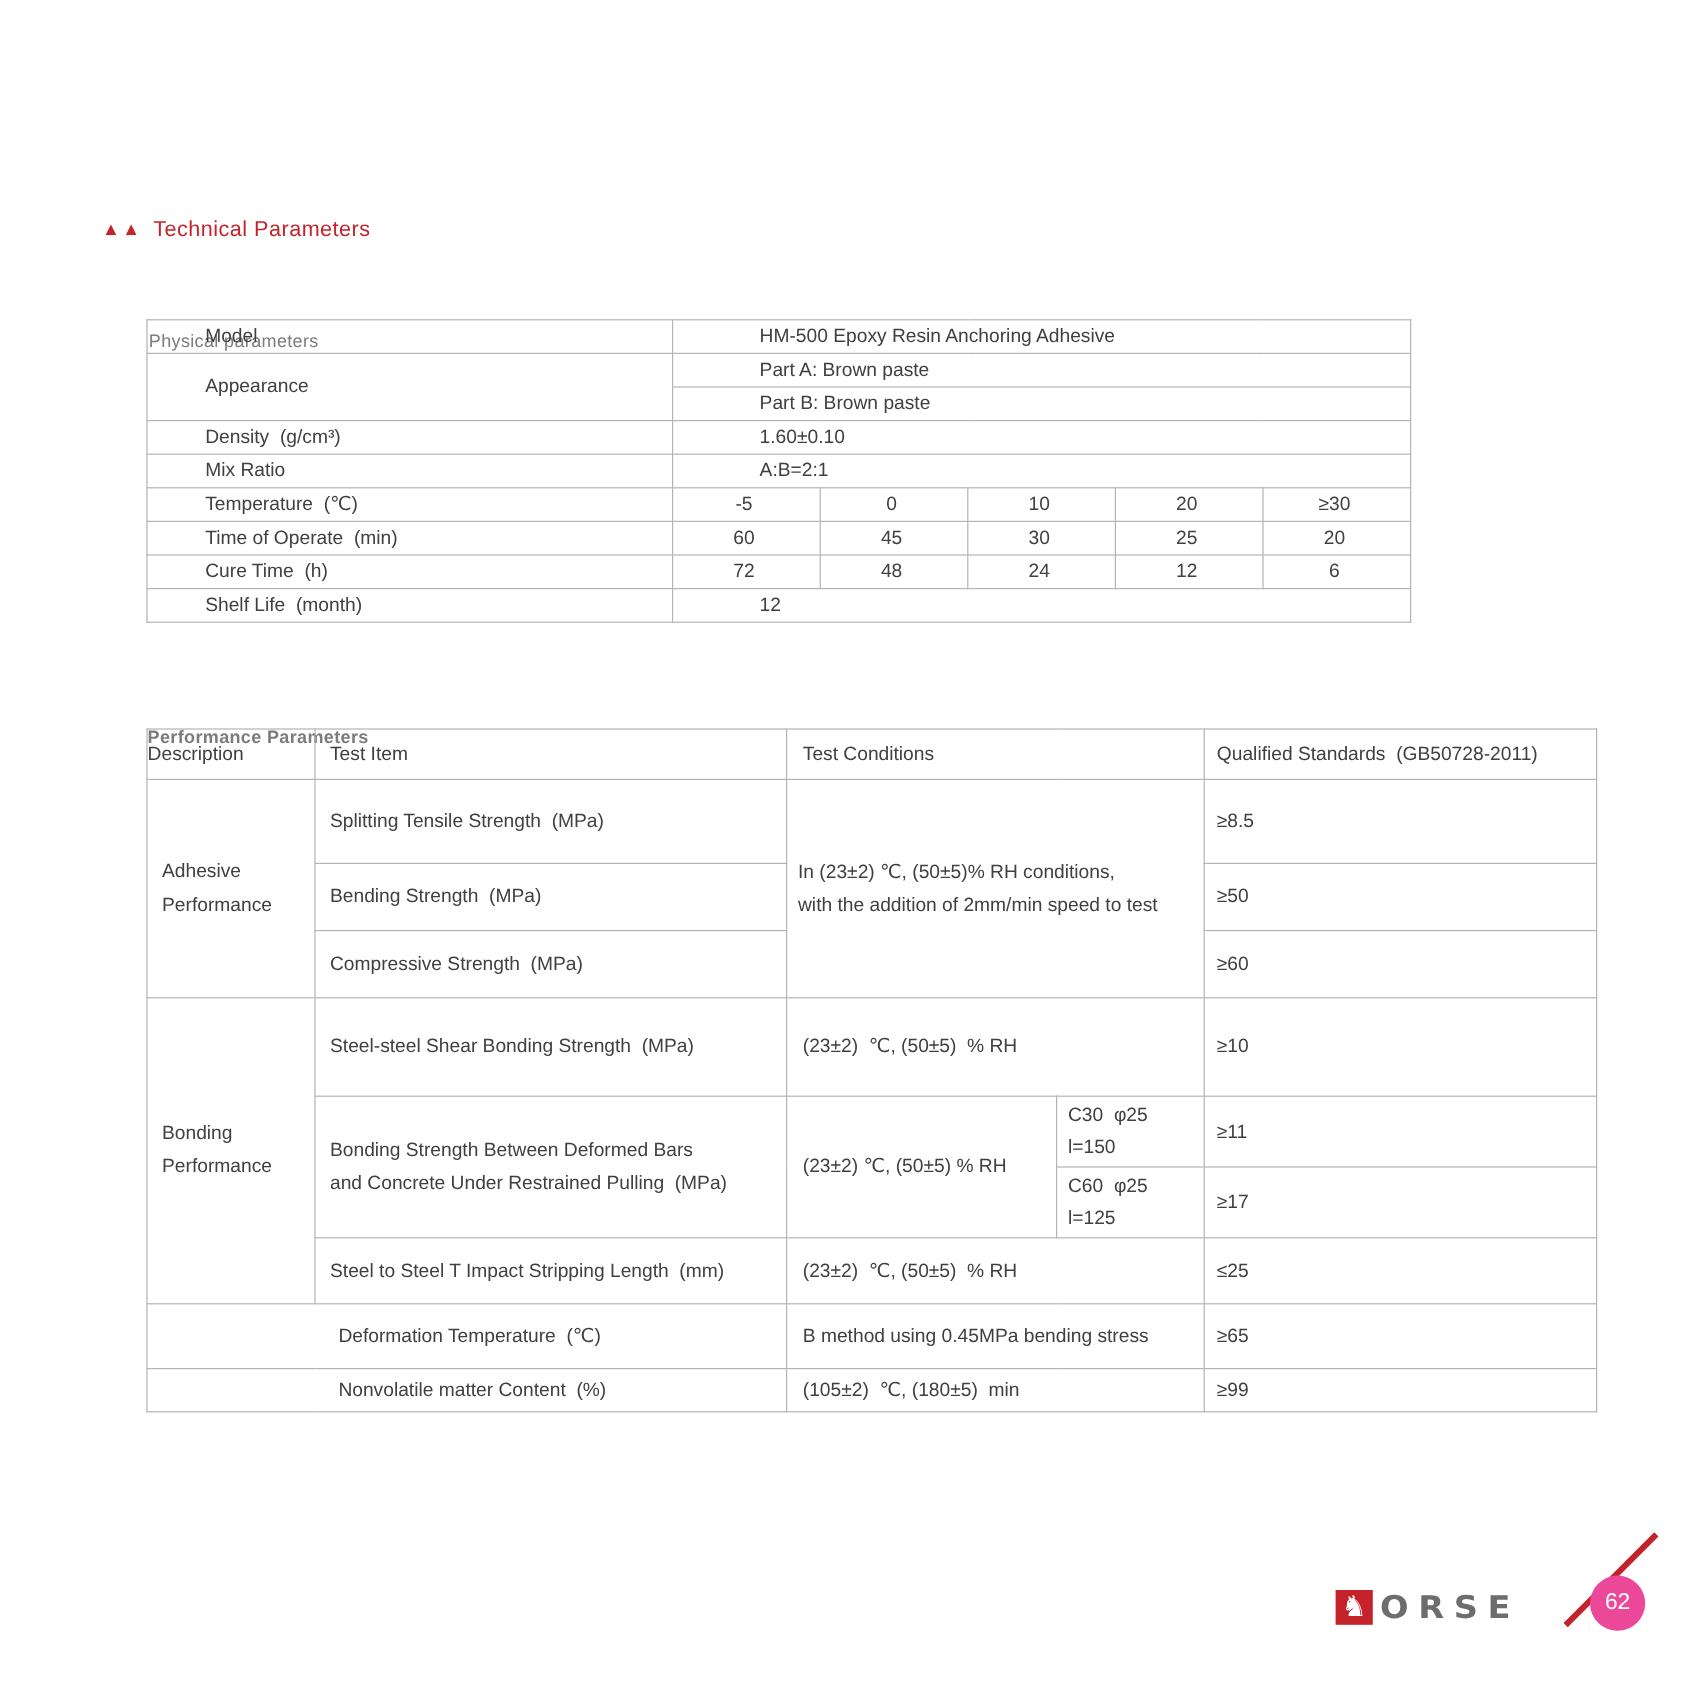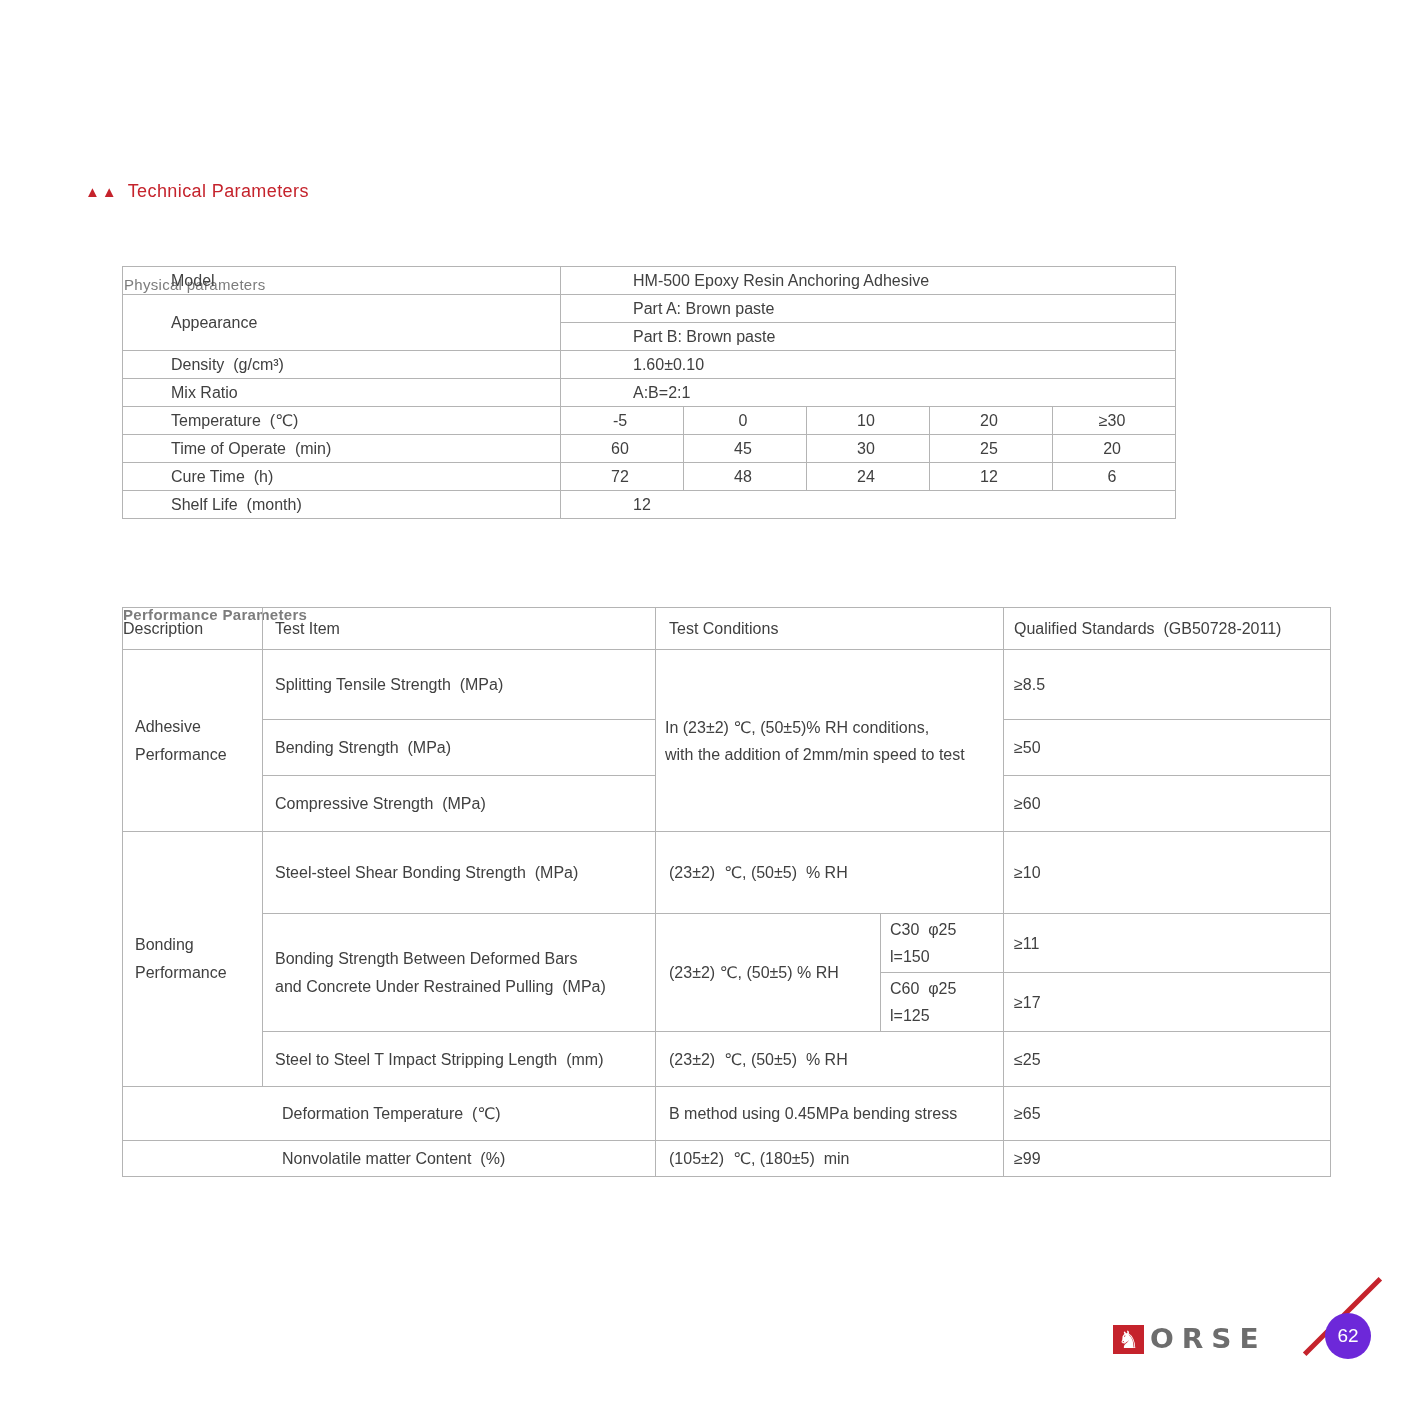--- a/index.html
+++ b/index.html
@@ -51,21 +51,21 @@
     display:flex;align-items:center;justify-content:center;
     font-size:24px;line-height:1;
   }
   .logo-letters{
     margin-left:6px;font-size:28px;font-weight:bold;color:#6d6d6d;
     letter-spacing:8px;font-family:"DejaVu Sans","Liberation Sans",sans-serif;
     transform:scaleY(0.93);
   }
   .logo-page{
     position:absolute;left:217px;top:58px;width:46px;height:46px;
-    border-radius:50%;background:#6d28d9;color:#ffffff;
+    border-radius:50%;background:#ec4899;color:#ffffff;
     display:flex;align-items:center;justify-content:center;
     font-size:19px;
   }
 </style>
 </head>
 <body>
 
 <div class="page">
 
   <div class="sec-title">

